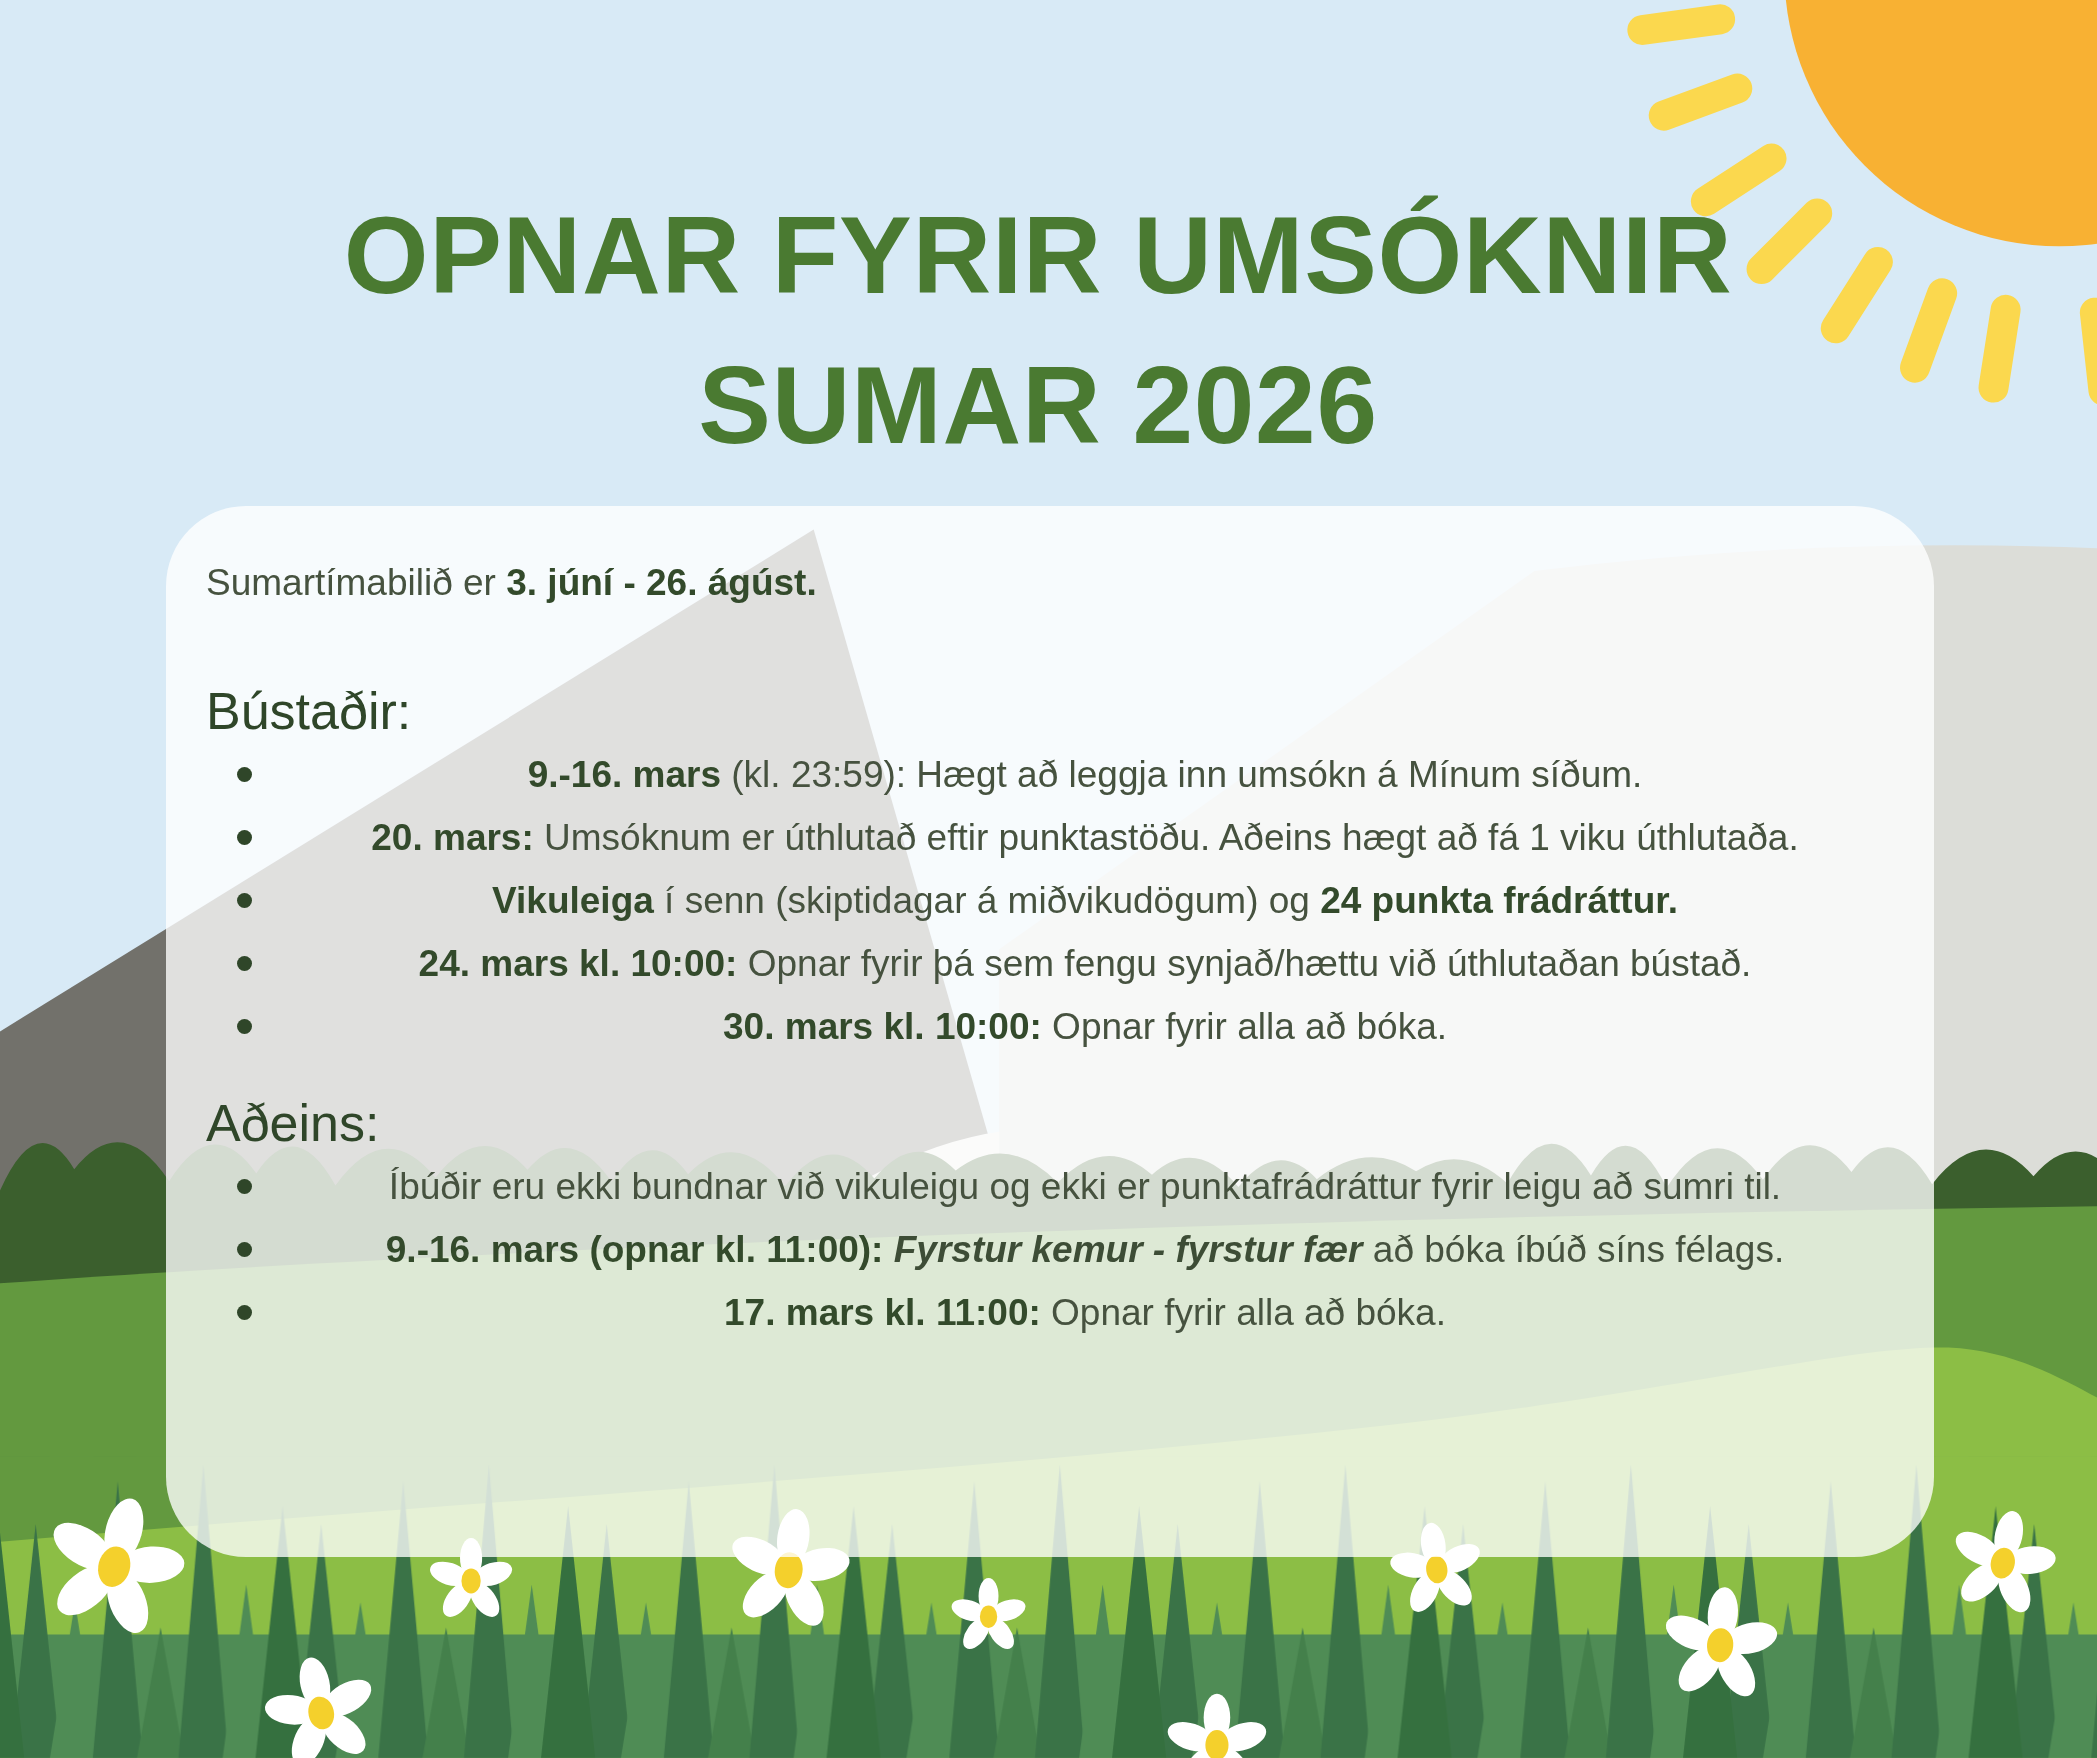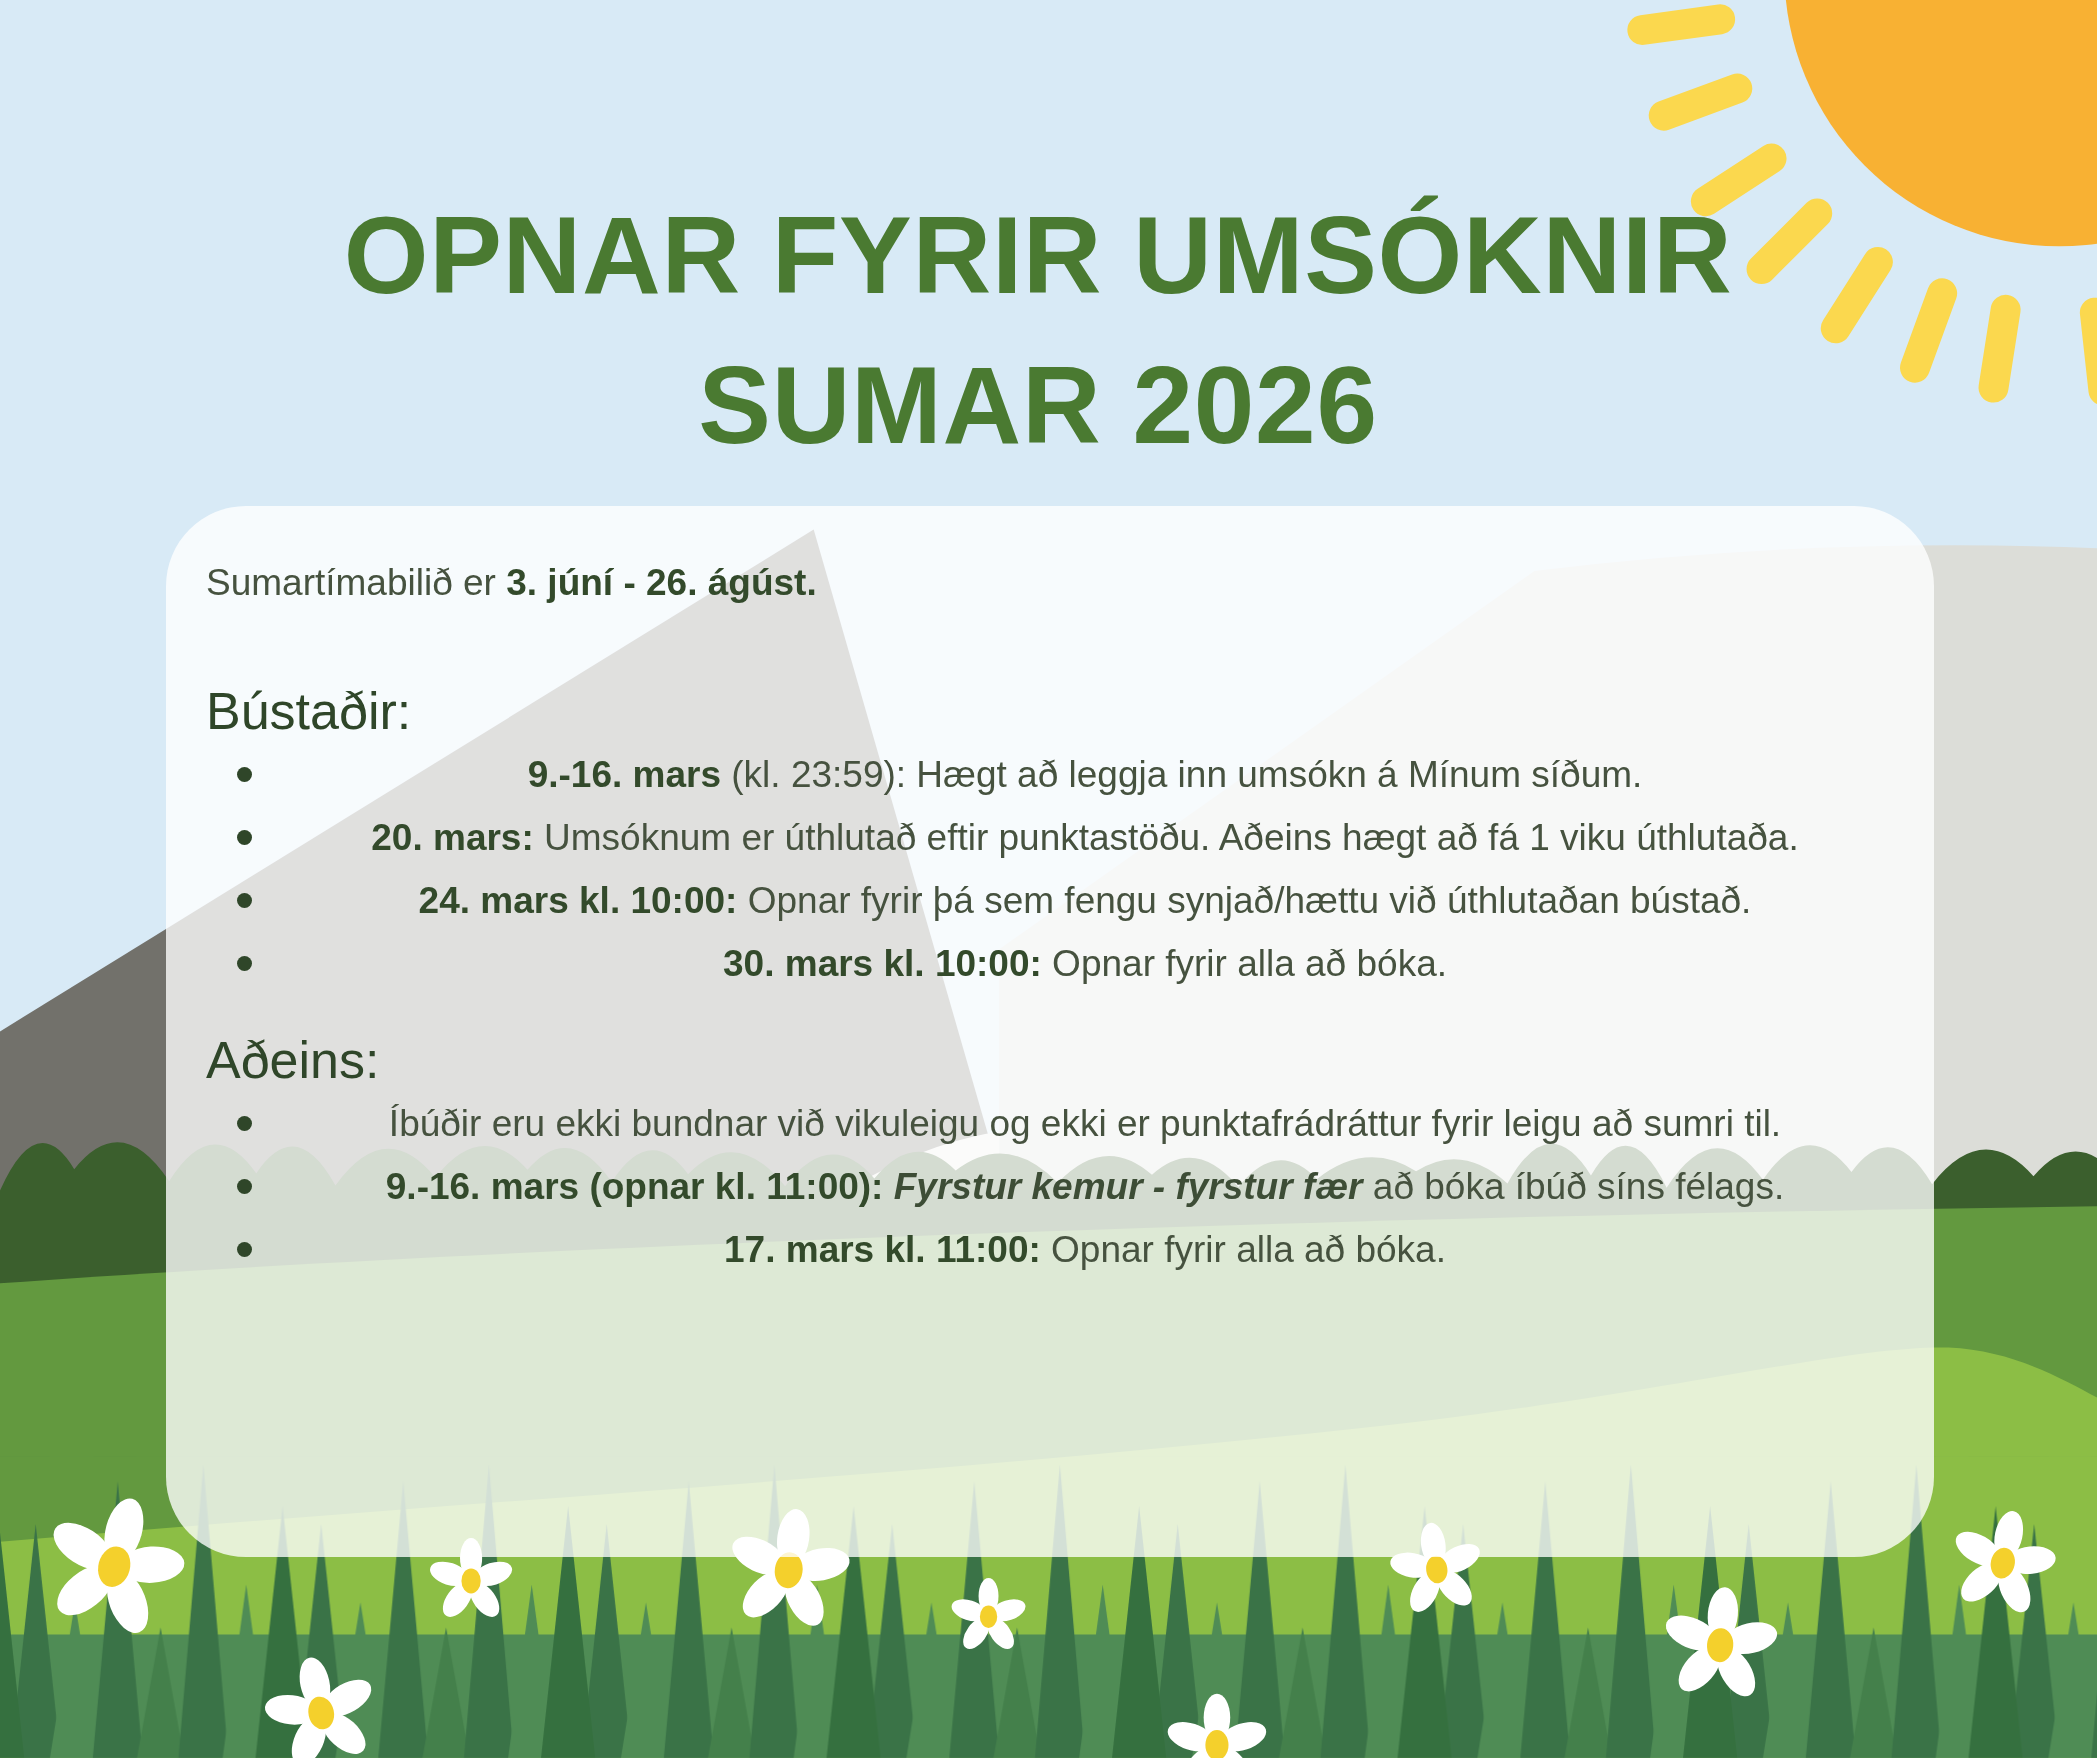--- a/index.html
+++ b/index.html
@@ -119,20 +119,21 @@
 </h1>
 
 <div class="card">
   <p class="intro"><span>Sumartímabilið er </span><b>3. júní - 26. ágúst.</b></p>
   <div id="sections">
       <div class="section">
         <div class="section-heading">Bústaðir:</div>
         <ul class="schedule">
           <li><span class="run-b">9.-16. mars</span><span class="run-r"> (kl. 23:59): Hægt að leggja inn umsókn á Mínum síðum.</span></li>
           <li><span class="run-b">20. mars:</span><span class="run-r"> Umsóknum er úthlutað eftir punktastöðu. Aðeins hægt að fá 1 viku úthlutaða.</span></li>
+          <li><span class="run-b">Vikuleiga</span><span class="run-r"> í senn (skiptidagar á miðvikudögum) og </span><span class="run-b">24 punkta frádráttur.</span></li>
           <li><span class="run-b">24. mars kl. 10:00:</span><span class="run-r"> Opnar fyrir þá sem fengu synjað/hættu við úthlutaðan bústað.</span></li>
           <li><span class="run-b">30. mars kl. 10:00:</span><span class="run-r"> Opnar fyrir alla að bóka.</span></li>
         </ul>
       </div>
       <div class="section">
         <div class="section-heading">Aðeins:</div>
         <ul class="schedule">
           <li><span class="run-r">Íbúðir eru ekki bundnar við vikuleigu og ekki er punktafrádráttur fyrir leigu að sumri til.</span></li>
           <li><span class="run-b">9.-16. mars (opnar kl. 11:00):</span><span class="run-r"> </span><span class="run-i">Fyrstur kemur - fyrstur fær</span><span class="run-r"> að bóka íbúð síns félags.</span></li>
           <li><span class="run-b">17. mars kl. 11:00:</span><span class="run-r"> Opnar fyrir alla að bóka.</span></li>

